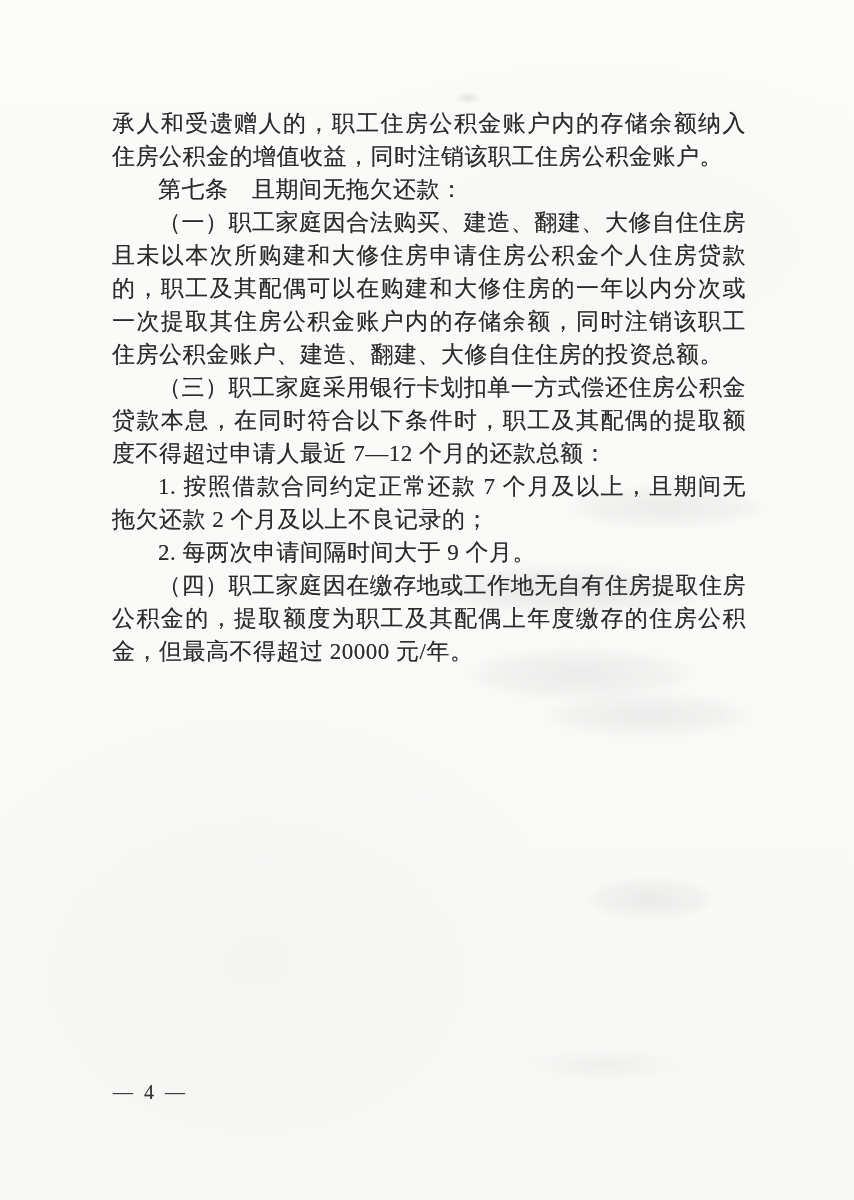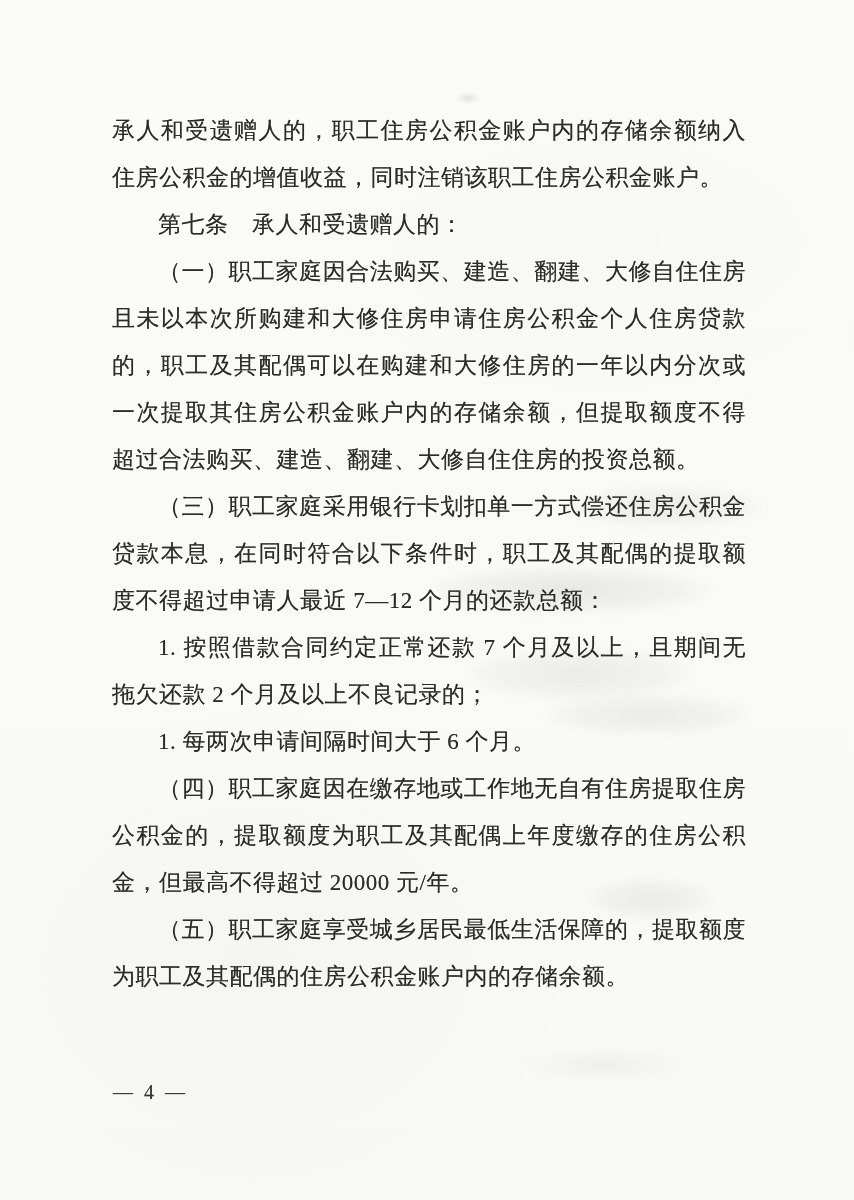--- a/index.html
+++ b/index.html
@@ -26,21 +26,21 @@
       radial-gradient(ellipse 600px 300px at 70% 20%, rgba(0,0,0,0.012), transparent 70%),
       radial-gradient(ellipse 500px 400px at 30% 80%, rgba(0,0,0,0.015), transparent 70%),
       linear-gradient(180deg, rgba(255,255,255,0.02), rgba(0,0,0,0.01));
   }
   .text-block {
     position: absolute;
     left: 112px;
     top: 107px;
     width: 634px;
     font-size: 23px;
-    line-height: 47px;
+    line-height: 33px;
     color: #2b2b2b;
     text-align: justify;
     letter-spacing: 0.5px;
     text-shadow: 0 0 0.6px rgba(45,45,45,0.55);
     z-index: 2;
   }
   .para {
     margin: 0;
   }
   .para.indent {
@@ -82,24 +82,23 @@
   <div class="artifact a1"></div>
   <div class="artifact a2"></div>
   <div class="artifact a3"></div>
   <div class="artifact a4"></div>
   <div class="artifact a5"></div>
   <div class="artifact a6"></div>
   <div class="artifact a7"></div>
 
   <div class="text-block" id="doc-body">
       <p class="para">承人和受遗赠人的，职工住房公积金账户内的存储余额纳入住房公积金的增值收益，同时注销该职工住房公积金账户。</p>
-      <p class="para indent">第七条　承人和受遗赠人的：</p>
-      <p class="para indent">（一）职工家庭因合法购买、建造、翻建、大修自住住房且未以本次所购建和大修住房申请住房公积金个人住房贷款的，职工及其配偶可以在购建和大修住房的一年以内分次或一次提取其住房公积金账户内的存储余额，但提取额度不得超过合法购买、建造、翻建、大修自住住房的投资总额。</p>
+      <p class="para indent">第七条　且期间无拖欠还款：</p>
+      <p class="para indent">（一）职工家庭因合法购买、建造、翻建、大修自住住房且未以本次所购建和大修住房申请住房公积金个人住房贷款的，职工及其配偶可以在购建和大修住房的一年以内分次或一次提取其住房公积金账户内的存储余额，同时注销该职工住房公积金账户、建造、翻建、大修自住住房的投资总额。</p>
       <p class="para indent">（三）职工家庭采用银行卡划扣单一方式偿还住房公积金贷款本息，在同时符合以下条件时，职工及其配偶的提取额度不得超过申请人最近 7—12 个月的还款总额：</p>
       <p class="para indent">1. 按照借款合同约定正常还款 7 个月及以上，且期间无拖欠还款 2 个月及以上不良记录的；</p>
-      <p class="para indent">1. 每两次申请间隔时间大于 6 个月。</p>
+      <p class="para indent">2. 每两次申请间隔时间大于 9 个月。</p>
       <p class="para indent">（四）职工家庭因在缴存地或工作地无自有住房提取住房公积金的，提取额度为职工及其配偶上年度缴存的住房公积金，但最高不得超过 20000 元/年。</p>
-      <p class="para indent">（五）职工家庭享受城乡居民最低生活保障的，提取额度为职工及其配偶的住房公积金账户内的存储余额。</p>
     </div>
 
   <div class="page-number">— 4 —</div>
 
 </div>
 
 </body></html>

